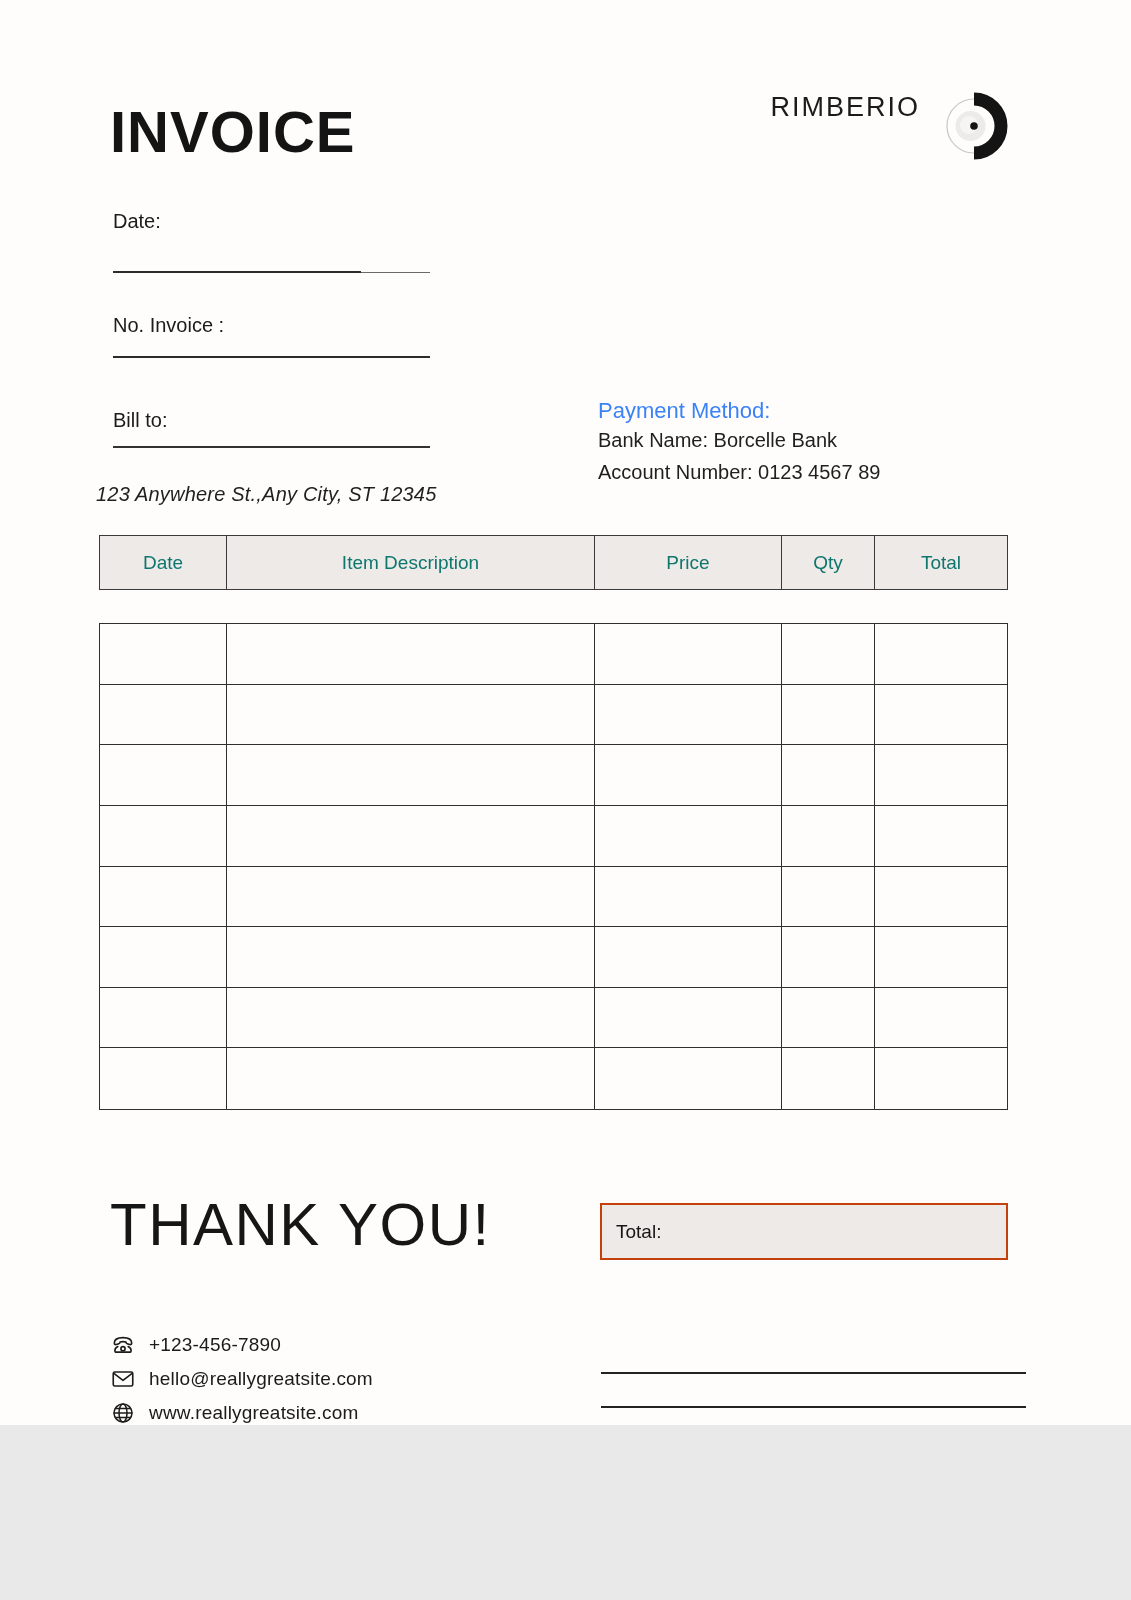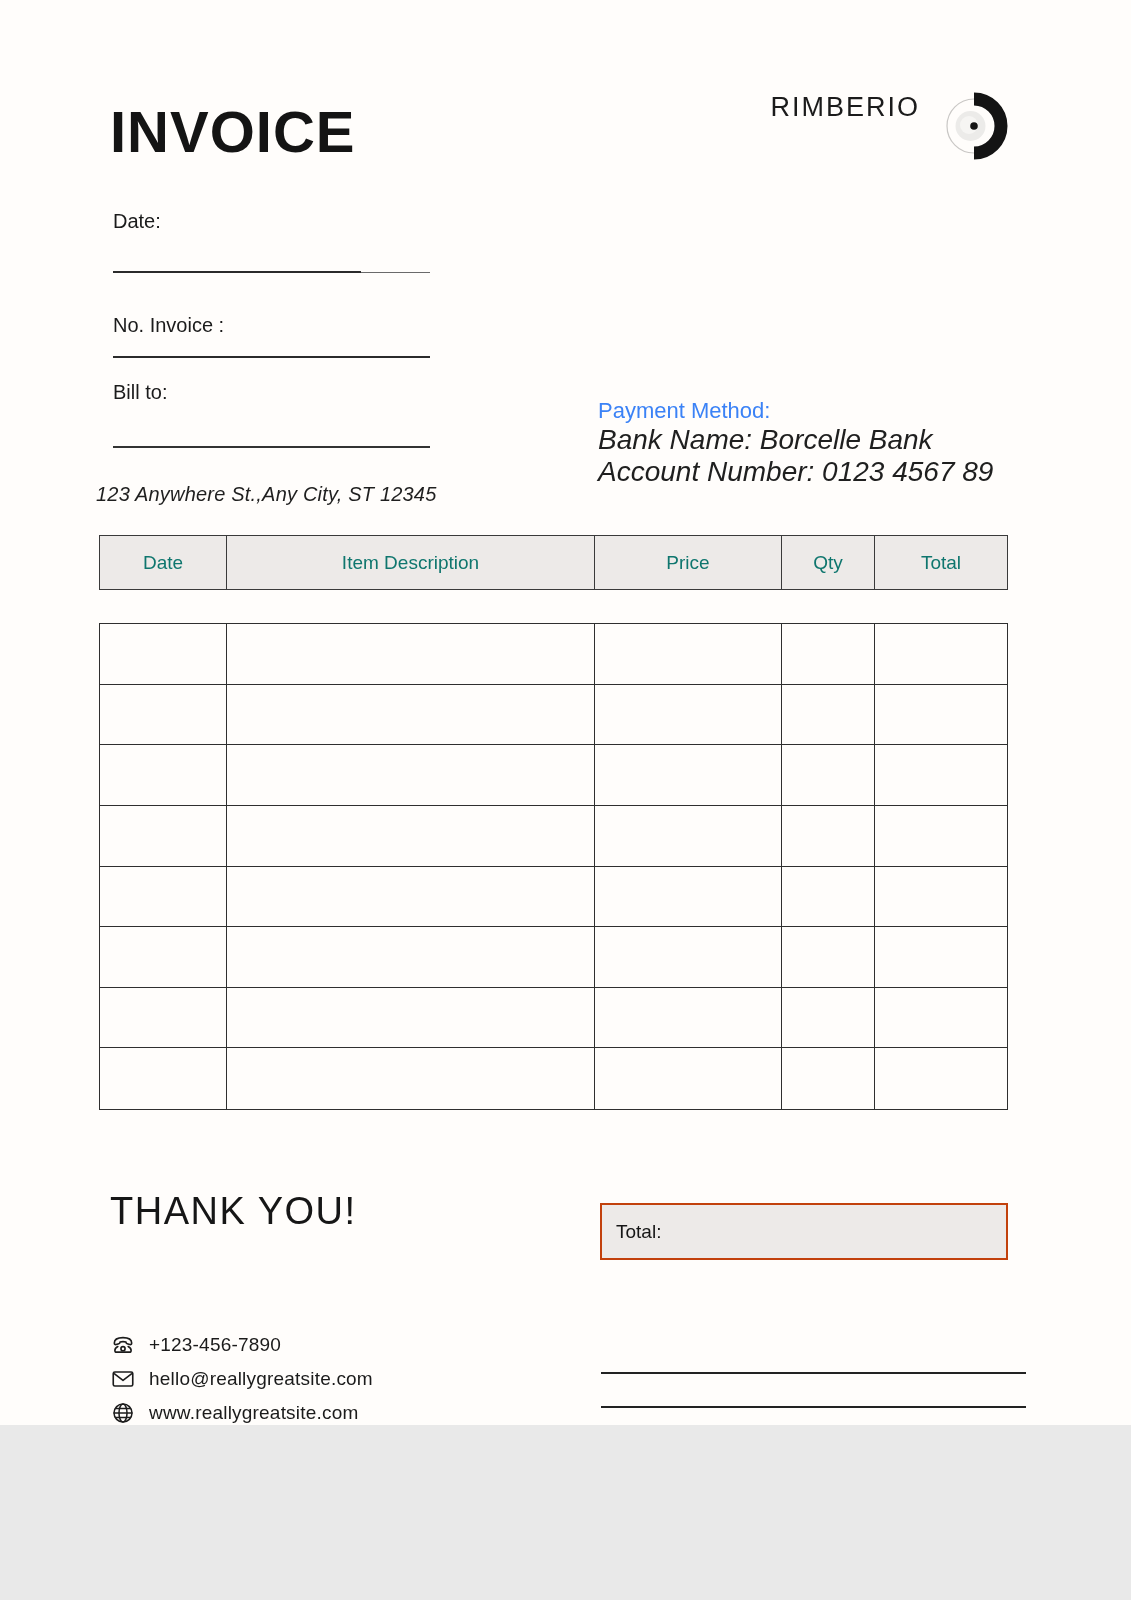--- a/index.html
+++ b/index.html
@@ -28,21 +28,21 @@
   .fill-line .seg-a { display:inline-block; vertical-align:top; height:2px; background:#2b2b2b; width:248px; }
   .fill-line .seg-b { display:inline-block; vertical-align:top; height:1.5px; background:#6a6a6a; width:69px; margin-top:0.5px; }
   .fill-line.uniform { height:1.7px; background:#2b2b2b; }
   .fill-line.thick { height:2px; background:#333; }
   .bill-address {
     position:absolute; left:96px; top:467px;
     font-size:20px; font-style:italic; color:#1f1f1f; letter-spacing:0.2px;margin-top:16px;
   }
   .payment-block { position:absolute; left:598px; top:398px; }
   .payment-label { font-size:22px; color:#3b82f6; }
-  .payment-line { font-size:28px; color:#1f1f1f; line-height:32px;font-style:italic; }
+  .payment-line { font-size:20px; color:#1f1f1f; line-height:32px; }
 
   
   .items-header {
     position:absolute; left:99px; top:535px; width:909px; height:55px;
     background:#edeae8; border:1.6px solid #3a3a3a;
     display:grid; grid-template-columns:127px 368px 187px 93px 1fr;
   }
   .items-header .th {
     display:flex; align-items:center; justify-content:center;
     font-size:19px; color:#0f766e; border-right:1.4px solid #3a3a3a;
@@ -55,21 +55,21 @@
     display:grid; grid-template-rows:repeat(8, 1fr);
   }
   .items-body .tr { display:grid; grid-template-columns:127px 368px 187px 93px 1fr; border-bottom:1.4px solid #2f2f2f; }
   .items-body .tr:last-child { border-bottom:none; }
   .items-body .td { border-right:1.4px solid #2f2f2f; }
   .items-body .td:last-child { border-right:none; }
 
   
   .thank-you {
     position:absolute; left:110px; top:1190px;
-    font-size:38px; font-weight:500; letter-spacing:1.5px; color:#161616;
+    font-size:60px; font-weight:500; letter-spacing:1.5px; color:#161616;
   }
   .total-box {
     position:absolute; left:600px; top:1203px; width:408px; height:57px;
     background:#edeae8; border:2px solid #c2410c;
     display:flex; align-items:center; padding-left:14px;
   }
   .total-label { font-size:19px; color:#161616; }
 
   .contacts { position:absolute; left:110px; top:1332px; display:flex; flex-direction:column; gap:8px; }
   .contact-row { display:flex; align-items:center; gap:13px; }
@@ -101,21 +101,21 @@
       </svg>
     </span>
   </div>
 
   <div class="field-label" style="top:210px">Date:</div>
   <div class="fill-line" style="top:271px"><span class="seg-a"></span><span class="seg-b"></span></div>
 
   <div class="field-label" style="top:314px">No. Invoice :</div>
   <div class="fill-line uniform" style="top:356px"></div>
 
-  <div class="field-label" style="top:381px">Bill to:</div>
+  <div class="field-label" style="top:409px">Bill to:</div>
   <div class="fill-line thick" style="top:446px"></div>
   <div class="bill-address">123 Anywhere St.,Any City, ST 12345</div>
 
   <div class="payment-block">
     <div class="payment-label">Payment Method:</div>
     <div class="payment-line">Bank Name: Borcelle Bank</div>
     <div class="payment-line">Account Number: 0123 4567 89</div>
   </div>
 
   <div class="items-header">

